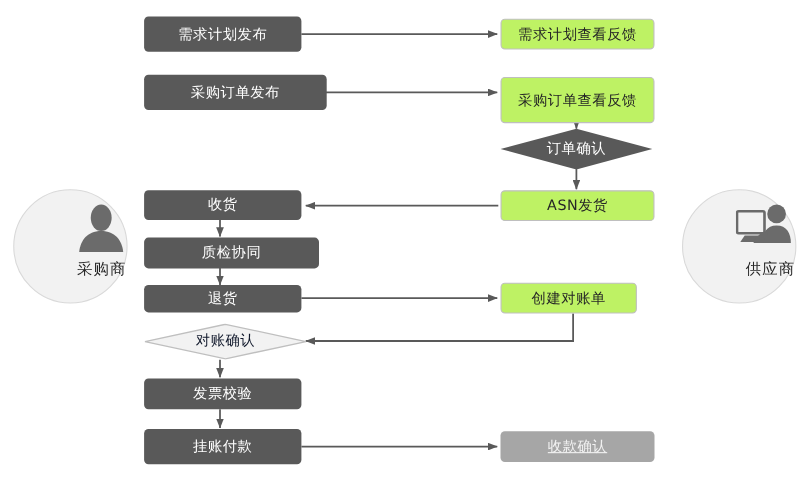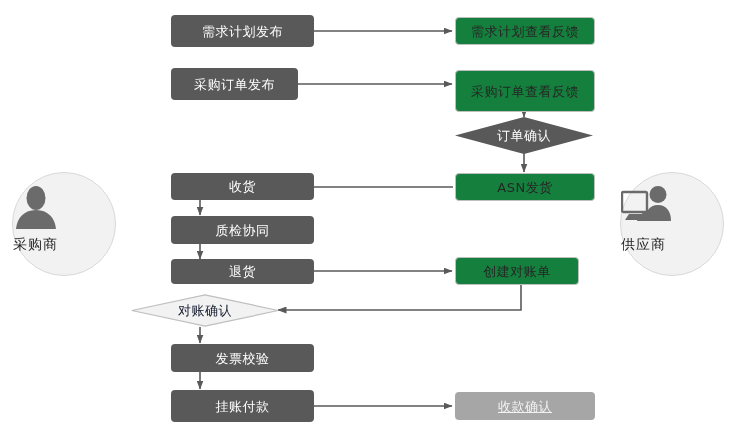--- a/index.html
+++ b/index.html
@@ -36,24 +36,23 @@
     font-size: 13px;
     line-height: 1;
     letter-spacing: 0.5px;
     white-space: nowrap;
     z-index: 3;
   }
   .node.dark {
     background: #595959;
     color: #ffffff;
     border-radius: 4px;
-    margin-left: 40px;
   }
   .node.light {
-    background: #15803d;
+    background: #bef264;
     color: #262626;
     border: 1px solid #bfbfbf;
     border-radius: 4px;
   }
   .node.muted {
     background: #a6a6a6;
     color: #f2f2f2;
     border-radius: 4px;
     text-decoration: underline;
   }
@@ -84,21 +83,21 @@
   
   .actor {
     position: absolute;
     width: 102px;
     height: 102px;
     border-radius: 50%;
     background: #f2f2f2;
     border: 1px solid #d9d9d9;
     display: flex;
     flex-direction: column;
-    align-items: flex-start;
+    align-items: flex-end;
     justify-content: flex-start;
     z-index: 2;
   }
   .actor .glyph {
     margin-top: 12px;
     height: 44px;
     display: flex;
     align-items: flex-end;
     justify-content: center;
   }
@@ -175,21 +174,21 @@
   </div>
 
   <div class="node dark" style="left:131px; top:15px; width:143px; height:32px;">
     <span>需求计划发布</span>
   </div>
 
   <div class="node light" style="left:455px; top:17px; width:140px; height:28px;">
     <span>需求计划查看反馈</span>
   </div>
 
-  <div class="node dark" style="left:131px; top:68px; width:127px; height:32px;">
+  <div class="node dark" style="left:131px; top:68px; width:166px; height:32px;">
     <span>采购订单发布</span>
   </div>
 
   <div class="node light" style="left:455px; top:70px; width:140px; height:42px;">
     <span>采购订单查看反馈</span>
   </div>
 
   <div class="diamond dark" style="left:455px; top:117px; width:138px; height:37px;">
     <svg width="138" height="37" viewBox="0 0 138 37" xmlns="http://www.w3.org/2000/svg">
       <polygon points="69,0 138,18.5 69,37 0,18.5" fill="#595959"></polygon>
@@ -198,21 +197,21 @@
   </div>
 
   <div class="node light" style="left:455px; top:173px; width:140px; height:28px;">
     <span>ASN发货</span>
   </div>
 
   <div class="node dark" style="left:131px; top:173px; width:143px; height:27px;">
     <span>收货</span>
   </div>
 
-  <div class="node dark" style="left:131px; top:216px; width:143px; height:28px;">
+  <div class="node dark" style="left:131px; top:216px; width:159px; height:28px;">
     <span>质检协同</span>
   </div>
 
   <div class="node dark" style="left:131px; top:259px; width:143px; height:25px;">
     <span>退货</span>
   </div>
 
   <div class="node light" style="left:455px; top:257px; width:124px; height:28px;">
     <span>创建对账单</span>
   </div>

